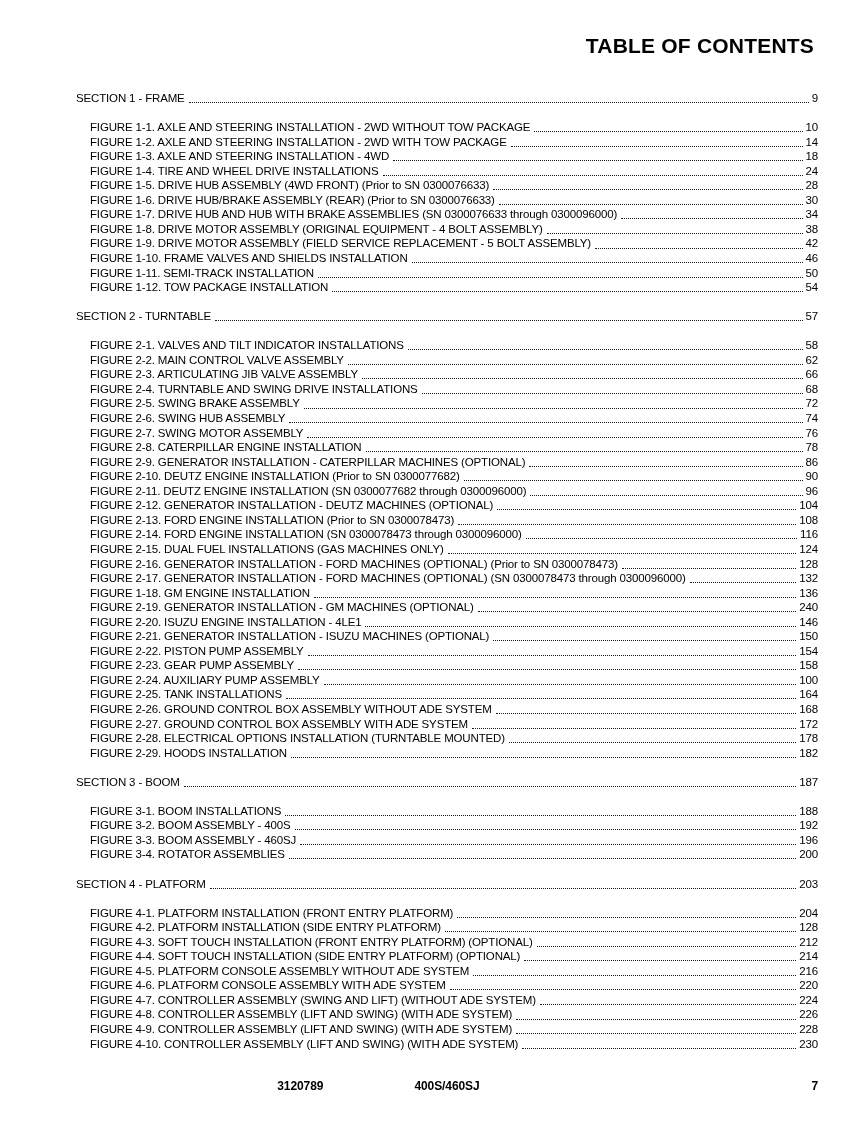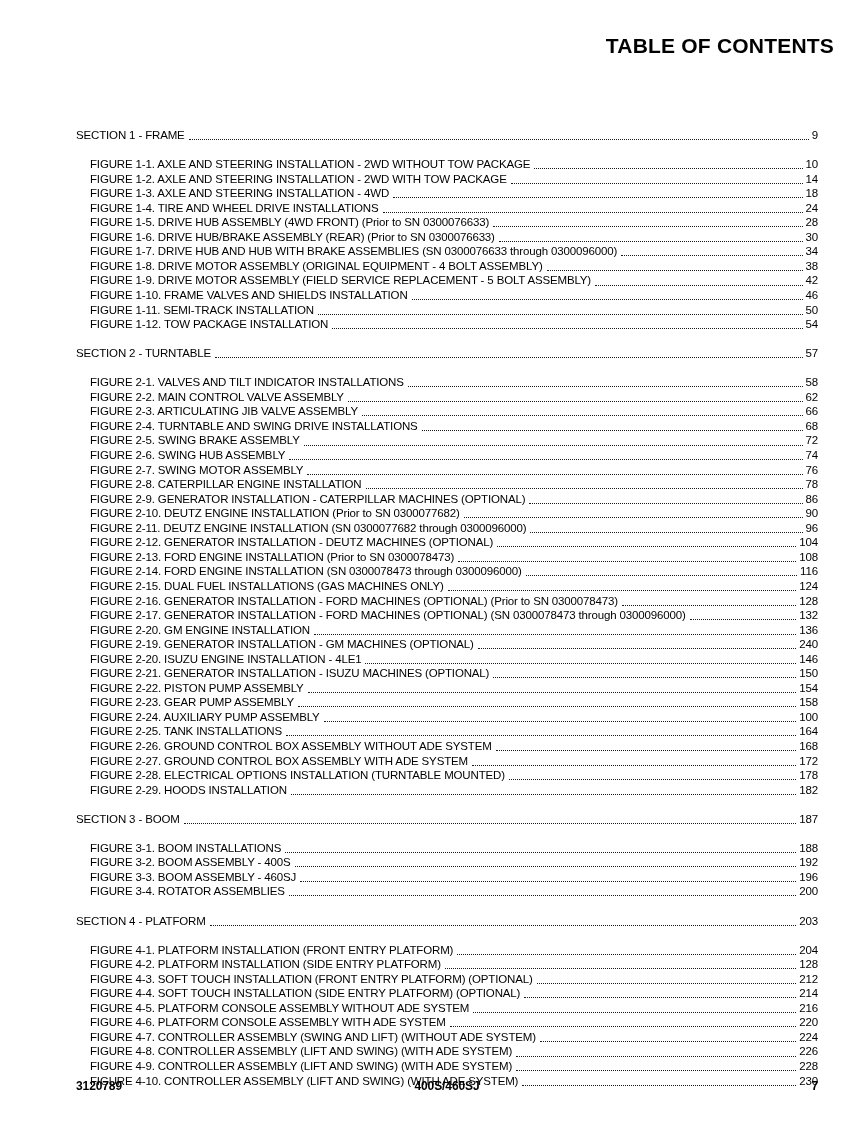--- a/index.html
+++ b/index.html
@@ -11,32 +11,31 @@
     width: 866px;
     height: 1122px;
     position: relative;
     font-family: "Liberation Sans", "DejaVu Sans", sans-serif;
     color: #000000;
     overflow: hidden;
   }
   .page-title {
     position: absolute;
     top: 34px;
-    right: 32px;
+    right: 52px;
     font-size: 21px;
     font-weight: bold;
     letter-spacing: 0.2px;
     white-space: nowrap;
   }
   .toc {
     position: absolute;
     top: 91px;
     left: 76px;
     right: 48px;
-    margin-top: 37px;
   }
   .row {
     display: flex;
     align-items: flex-end;
     font-size: 11.5px;
     line-height: 14.55px;
     letter-spacing: -0.15px;
     white-space: nowrap;
   }
   .row .label {
@@ -67,21 +66,21 @@
     position: absolute;
     top: 1079px;
     left: 76px;
     right: 48px;
     display: flex;
     align-items: baseline;
     font-size: 12px;
     font-weight: bold;
     letter-spacing: -0.1px;
   }
-  .footer .f-left  { flex: 1; text-align: left; }
+  .footer .f-left  { flex: 1; text-align: right; }
   .footer .f-center{ flex: 1; text-align: center; }
   .footer .f-right { flex: 1; text-align: right; }
 </style>
 </head>
 <body>
 
 <div class="page-title">TABLE OF CONTENTS</div>
 
 <div class="toc">
     <div class="section-block">
@@ -236,21 +235,21 @@
         <span class="label">FIGURE 2-16. GENERATOR INSTALLATION - FORD MACHINES (OPTIONAL) (Prior to SN 0300078473)</span>
         <span class="leader"></span>
         <span class="pg">128</span>
       </div>
       <div class="row entry">
         <span class="label">FIGURE 2-17. GENERATOR INSTALLATION - FORD MACHINES (OPTIONAL) (SN 0300078473 through 0300096000)</span>
         <span class="leader"></span>
         <span class="pg">132</span>
       </div>
       <div class="row entry">
-        <span class="label">FIGURE 2-20. GM ENGINE INSTALLATION</span>
+        <span class="label">FIGURE 1-18. GM ENGINE INSTALLATION</span>
         <span class="leader"></span>
         <span class="pg">136</span>
       </div>
       <div class="row entry">
         <span class="label">FIGURE 2-19. GENERATOR INSTALLATION - GM MACHINES (OPTIONAL)</span>
         <span class="leader"></span>
         <span class="pg">240</span>
       </div>
       <div class="row entry">
         <span class="label">FIGURE 2-20. ISUZU ENGINE INSTALLATION - 4LE1</span>

